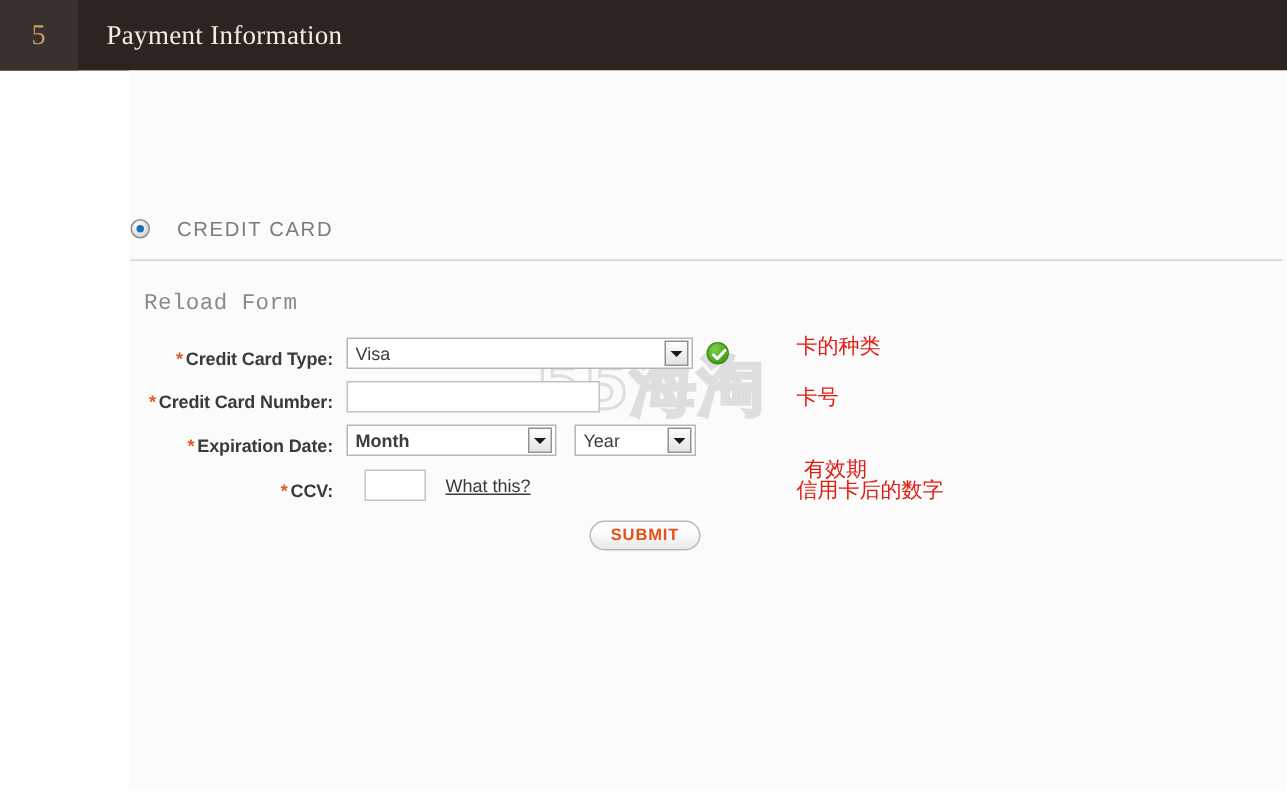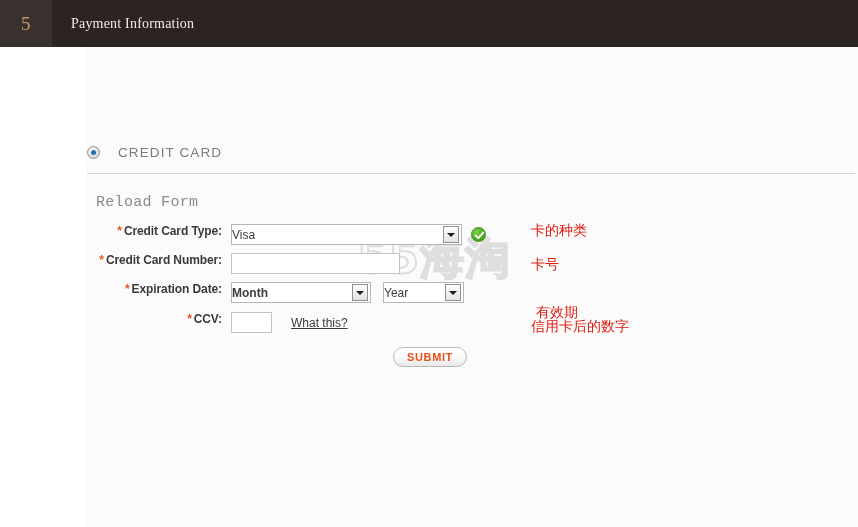--- a/index.html
+++ b/index.html
@@ -37,21 +37,21 @@
     flex: 0 0 52px;
   }
   .step-number {
     font-family: "Liberation Serif", serif;
     font-size: 19px;
     color: #c99a63;
     letter-spacing: 0.5px;
   }
   .header-title {
     font-family: "Liberation Serif", serif;
-    font-size: 14px;
+    font-size: 18px;
     color: #f3ece4;
     margin-left: 19px;
     letter-spacing: 0.2px;
   }
 
   
   .panel {
     position: absolute;
     left: 86px; top: 47px;
     width: 772px; height: 480px;
@@ -124,21 +124,21 @@
 
   
   .form {
     position: absolute;
     left: 0; top: 0;
     width: 858px;
   }
   .field-row {
     position: absolute;
     display: flex;
-    align-items: flex-start;
+    align-items: flex-end;
     height: 22px;
   }
   .field-label {
     width: 127px;
     text-align: right;
     font-size: 12px;
     font-weight: bold;
     color: #3a3a3a;
     white-space: nowrap;
     letter-spacing: -0.1px;
@@ -155,21 +155,21 @@
   }
 
   
   .select {
     height: 21px;
     background: #ffffff;
     border: 1px solid #b6b6b6;
     display: flex;
     align-items: center;
     justify-content: space-between;
-    padding-left: 0;
+    padding-left: 5px;
     font-size: 12px;
     color: #404040;
     position: relative;
   }
   .select .val {
     white-space: nowrap;
     overflow: hidden;
     font-size: 12px;
     color: #3c3c3c;
   }
@@ -207,21 +207,21 @@
     margin-left: 9px;
     border-radius: 50%;
     background: radial-gradient(circle at 35% 30%, #7fce4c 0%, #4fae25 55%, #338712 100%);
     border: 1px solid #3f8f18;
     position: relative;
     flex: 0 0 15px;
   }
   .check-icon svg { position: absolute; left: 2px; top: 2px; }
 
   .what-link {
-    margin-left: 19px;
+    margin-left: 13px;
     font-size: 12px;
     color: #3a3a3a;
     text-decoration: underline;
     cursor: pointer;
     white-space: nowrap;
   }
 
   
   .submit-btn {
     position: absolute;
@@ -319,21 +319,21 @@
         </div>
         <div class="select" style="width:81px; margin-left:12px;">
           <span class="val">Year</span>
           <span class="arrow-btn">
               <span class="arrow-glyph"></span>
             </span>
         </div>
       </div>
     </div>
 
-    <div class="field-row" style="left:95px; top:312px;">
+    <div class="field-row" style="left:95px; top:312px;gap:12px;">
       <div class="field-label">
         <span class="req">*</span><span>CCV:</span>
       </div>
       <div class="control-area">
         <input class="text-input" style="width: 41px;" type="text" value="">
         <span class="what-link">What this?</span>
       </div>
     </div>
 
     <div class="submit-btn">

